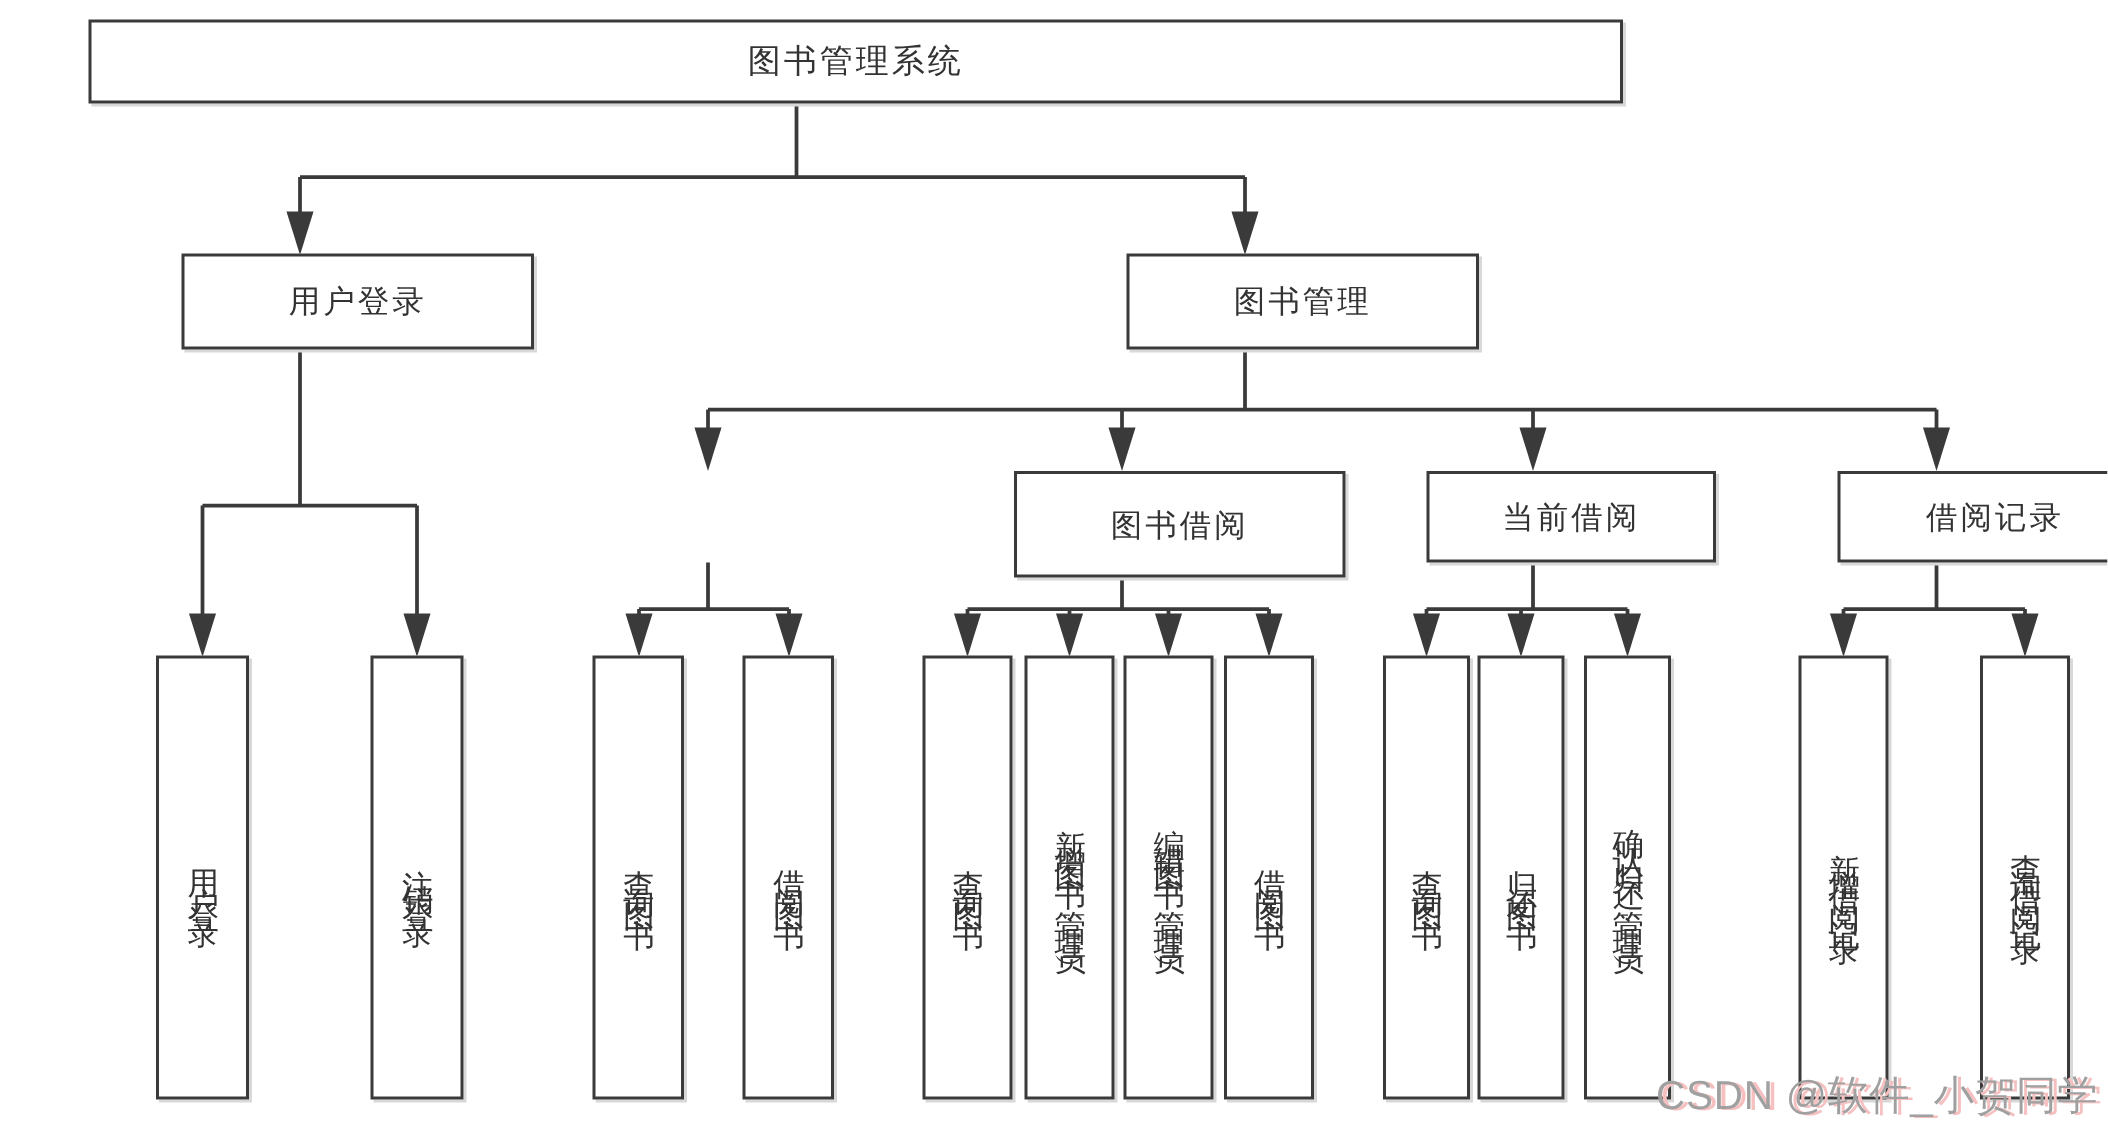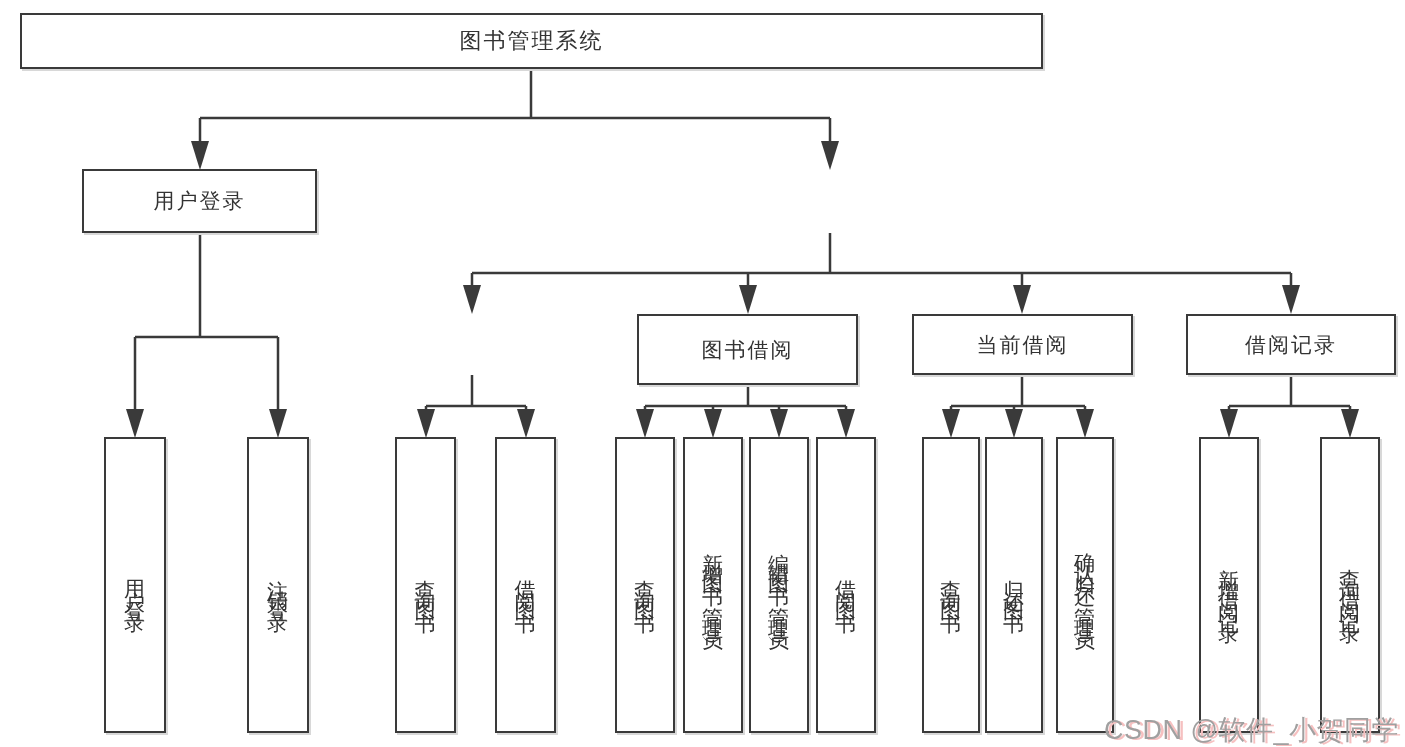--- a/index.html
+++ b/index.html
@@ -9,21 +9,21 @@
   }
   .wires{position:absolute;left:0;top:0;z-index:0;}
   .wires path{stroke:var(--line,#3a3a3a);stroke-width:2.5;fill:none;}
   .wires polygon{fill:var(--line,#3a3a3a);}
   .node{
     position:absolute;box-sizing:border-box;background:#fff;
     border:2px solid var(--line,#3a3a3a);
     display:flex;align-items:center;justify-content:center;
     z-index:1;box-shadow:2px 2px 0 #d8d8d8;
   }
-  .h-node{font-size:21px;letter-spacing:2px;}
+  .h-node{font-size:21px;letter-spacing:2px;margin-left:39px;}
   .root-node{font-size:22px;letter-spacing:2px;border-width:2.5px;}
   .v-node{
     writing-mode:vertical-rl;text-orientation:mixed;
     font-size:21px;letter-spacing:11px;line-height:1.1;
   }
   .watermark{
     position:absolute;z-index:5;white-space:nowrap;
     font-size:27px;letter-spacing:0.5px;
     color:var(--wm,#a0a0a0);
     text-shadow:3px 1px 0 var(--wm-shadow,#f6c0c0);
@@ -73,23 +73,24 @@
     <g>
       <path d="M1291 375 V406 M1229 406 H1350 M1229 406 V412 M1350 406 V412"></path>
       <polygon points="1220,409 1238,409 1229,438"></polygon>
       <polygon points="1341,409 1359,409 1350,438"></polygon>
     </g>
   </svg>
 
   <div class="node h-node root-node" style="left:20px;top:13px;width:1023px;height:56px;">图书管理系统</div>
 
   <div class="node h-node" style="left:82px;top:169px;width:235px;height:64px;">用户登录</div>
+  <div class="node h-node" style="left:712px;top:169px;width:235px;height:64px;">图书管理</div>
 
   <div class="node h-node" style="left:637px;top:314px;width:221px;height:71px;">图书借阅</div>
-  <div class="node h-node" style="left:912px;top:314px;width:221px;height:61px;">当前借阅</div>
+  <div class="node h-node" style="left:912px;top:314px;width:193px;height:61px;">当前借阅</div>
   <div class="node h-node" style="left:1186px;top:314px;width:210px;height:61px;">借阅记录</div>
 
   <div class="node v-node" style="left:104px;top:437px;width:62px;height:296px;">用户登录</div>
   <div class="node v-node" style="left:247px;top:437px;width:62px;height:296px;">注销登录</div>
 
   <div class="node v-node" style="left:395px;top:437px;width:61px;height:296px;">查询图书</div>
   <div class="node v-node" style="left:495px;top:437px;width:61px;height:296px;">借阅图书</div>
 
   <div class="node v-node" style="left:615px;top:437px;width:60px;height:296px;">查询图书</div>
   <div class="node v-node" style="left:683px;top:437px;width:60px;height:296px;">新增图书（管理员）</div>

